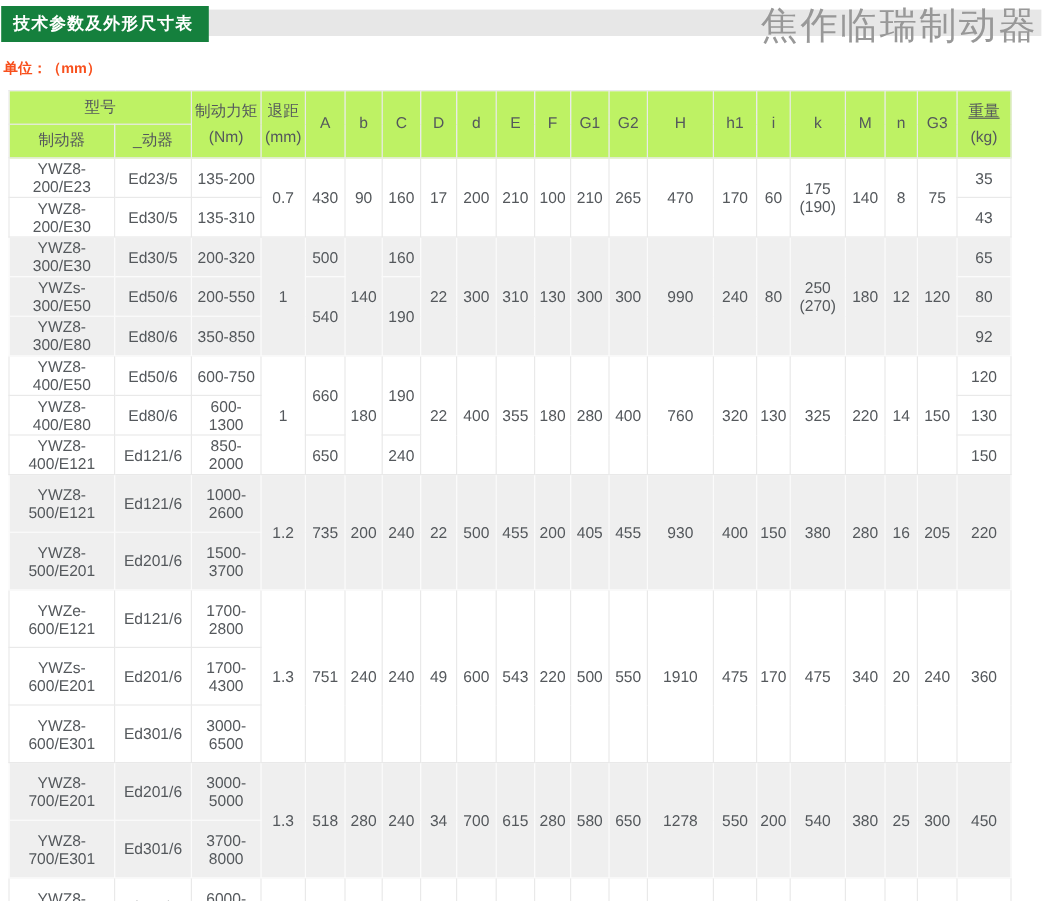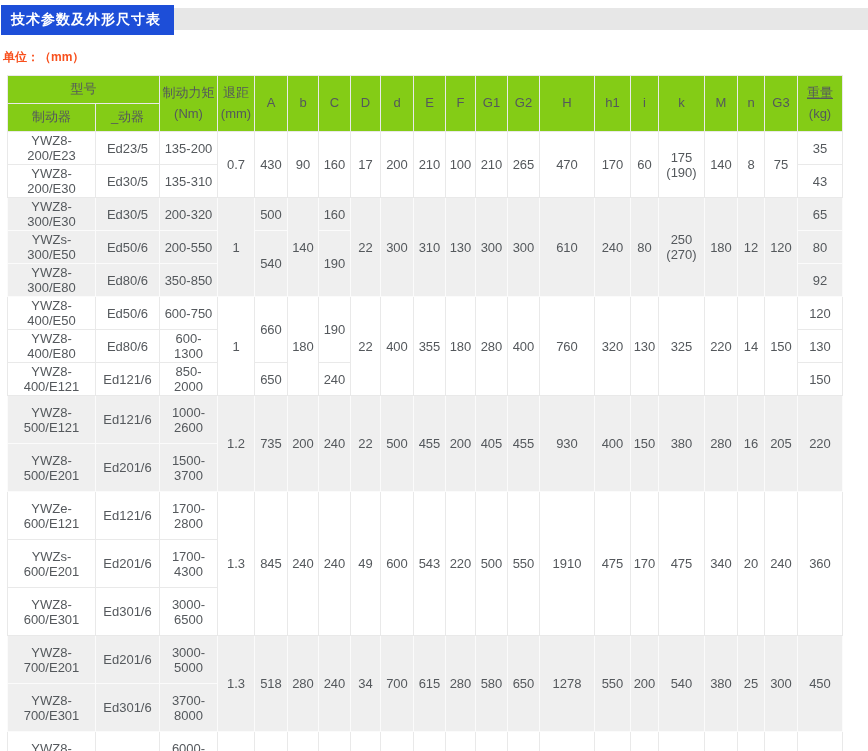--- a/index.html
+++ b/index.html
@@ -8,52 +8,53 @@
     font-family:"Liberation Sans","DejaVu Sans",sans-serif;
     color:#54585c; font-size:13px;
   }
   .topbar { position:relative; height:40px; }
   .band {
     position:absolute; left:146px; right:0; top:8px; height:22px;
     background:#e7e7e7; z-index:0;
   }
   .tab {
     position:absolute; left:1px; top:5px; z-index:2;
-    background:#1d4ed8; color:#fff; font-weight:bold; font-size:14px;
+    background:#15803d; color:#fff; font-weight:bold; font-size:14px;
     padding:6px 13px 6px 10px; letter-spacing:1px;
   }
   .watermark {
     position:absolute; right:3px; top:1px; z-index:1;
     font-family:"DejaVu Serif","Liberation Serif",serif;
     font-size:31px; color:#989898; letter-spacing:2px; white-space:nowrap;
   }
   .unit {
     color:#f8501d; font-size:12px; font-weight:bold;
     margin:9px 0 9px 3px;
   }
   table.spec {
     border-collapse:collapse; table-layout:fixed;
     margin-left:7px; font-size:13px;
   }
   .spec th, .spec td {
     border:1px solid #e9e9e9; text-align:center; vertical-align:middle;
     padding:1px 2px; font-weight:normal; word-wrap:break-word;
   }
-  .spec thead th { background:#84cc16; height:25px; line-height:1.55; }
+  .spec thead th { background:#bef264; height:25px; line-height:1.55; }
   .spec tr.s { height:25px; }
   .spec tr.t { height:48px; }
   .spec tr.shade td { background:#efefef; border-color:#fbfbfb; }
   .u { text-decoration:underline;font-family:Liberation Serif, serif; }
 </style>
 </head>
 <body>
 
 <div class="topbar">
   <div class="band"></div>
   <div class="tab">技术参数及外形尺寸表</div>
+  <div class="watermark">焦作临瑞制动器</div>
 </div>
 
 <div class="unit">单位：（mm）</div>
 
 <table class="spec">
   <colgroup>
     <col style="width:88px">
       <col style="width:64px">
       <col style="width:58px">
       <col style="width:37px">
@@ -149,21 +150,21 @@
         <td rowspan="3">1</td>
         <td>500</td>
         <td rowspan="3">140</td>
         <td>160</td>
         <td rowspan="3">22</td>
         <td rowspan="3">300</td>
         <td rowspan="3">310</td>
         <td rowspan="3">130</td>
         <td rowspan="3">300</td>
         <td rowspan="3">300</td>
-        <td rowspan="3">610</td>
+        <td rowspan="3">990</td>
         <td rowspan="3">240</td>
         <td rowspan="3">80</td>
         <td rowspan="3">250 (270)</td>
         <td rowspan="3">180</td>
         <td rowspan="3">12</td>
         <td rowspan="3">120</td>
         <td>65</td>
       </tr>
       <tr class="s shade">
         <td>YWZs-300/E50</td>
@@ -242,21 +243,21 @@
       <tr class="t shade">
         <td>YWZ8-500/E201</td>
         <td>Ed201/6</td>
         <td>1500-3700</td>
       </tr>
       <tr class="t">
         <td>YWZe-600/E121</td>
         <td>Ed121/6</td>
         <td>1700-2800</td>
         <td rowspan="3">1.3</td>
-        <td rowspan="3">845</td>
+        <td rowspan="3">751</td>
         <td rowspan="3">240</td>
         <td rowspan="3">240</td>
         <td rowspan="3">49</td>
         <td rowspan="3">600</td>
         <td rowspan="3">543</td>
         <td rowspan="3">220</td>
         <td rowspan="3">500</td>
         <td rowspan="3">550</td>
         <td rowspan="3">1910</td>
         <td rowspan="3">475</td>

